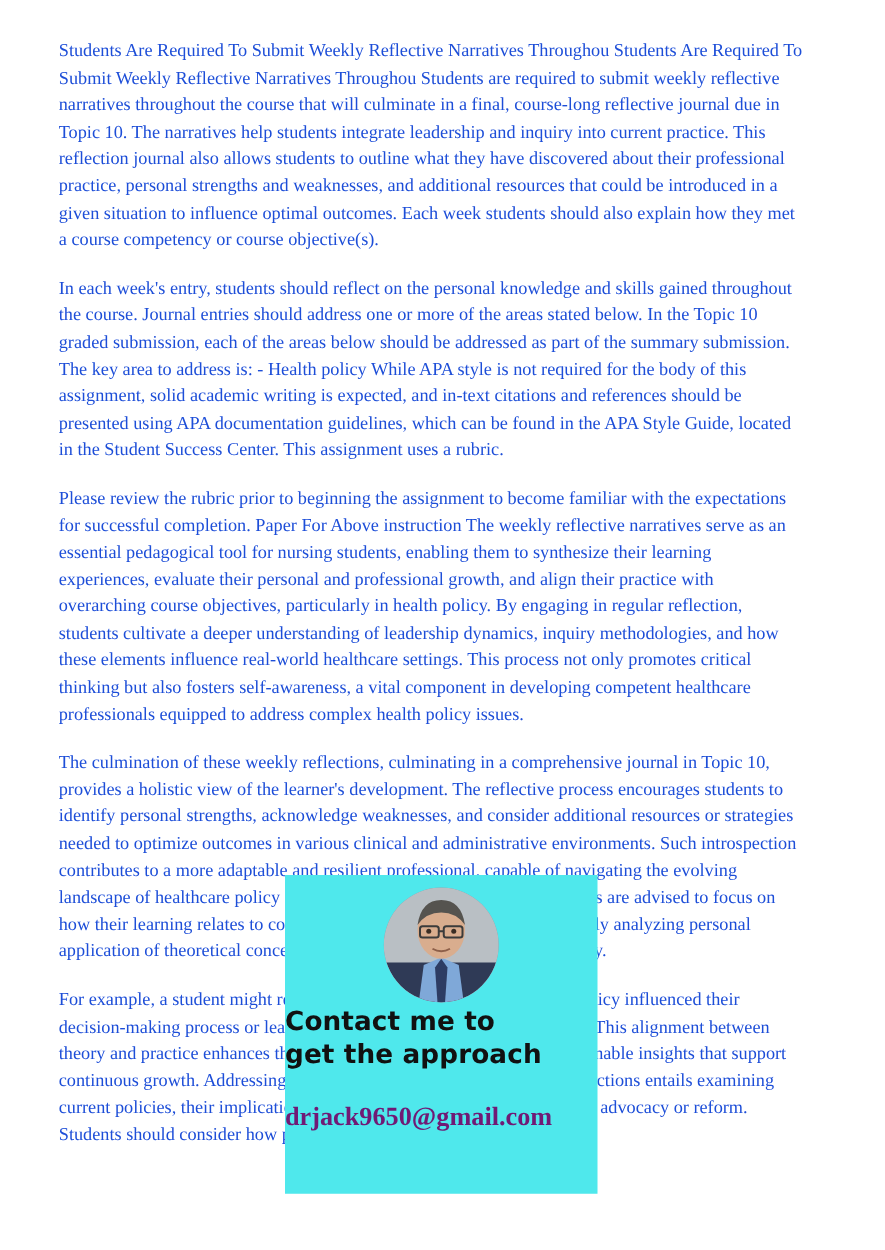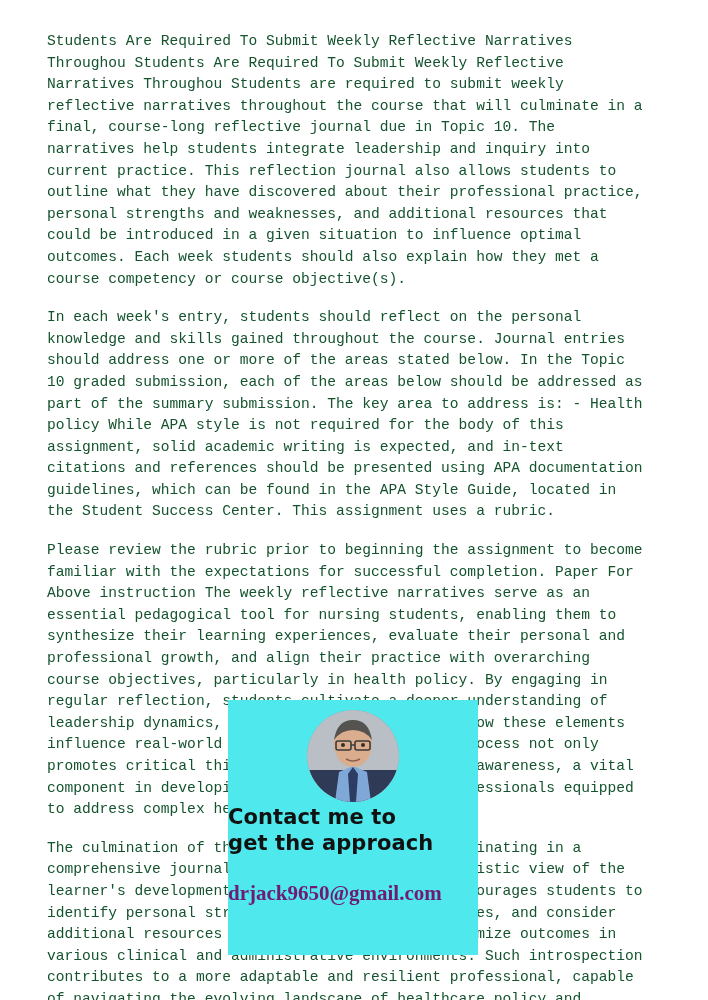--- a/index.html
+++ b/index.html
@@ -27,22 +27,22 @@
     position: absolute;
     left: 47px;
     top: 31px;
     width: 597px;
   }
   p.para {
     margin: 0 0 17px 0;
     font-size: 14.6px;
     line-height: 21.6px;
     text-align: left;
-    color: #14532d;
-    font-family: Liberation Mono, monospace;
+    color: #1d4ed8;
+    font-family: Liberation Serif, serif;
   }
   
   .contact-card {
     position: absolute;
     left: 228px;
     top: 700px;
     width: 250px;
     height: 255px;
     background: #4fe8ec;
     overflow: hidden;

